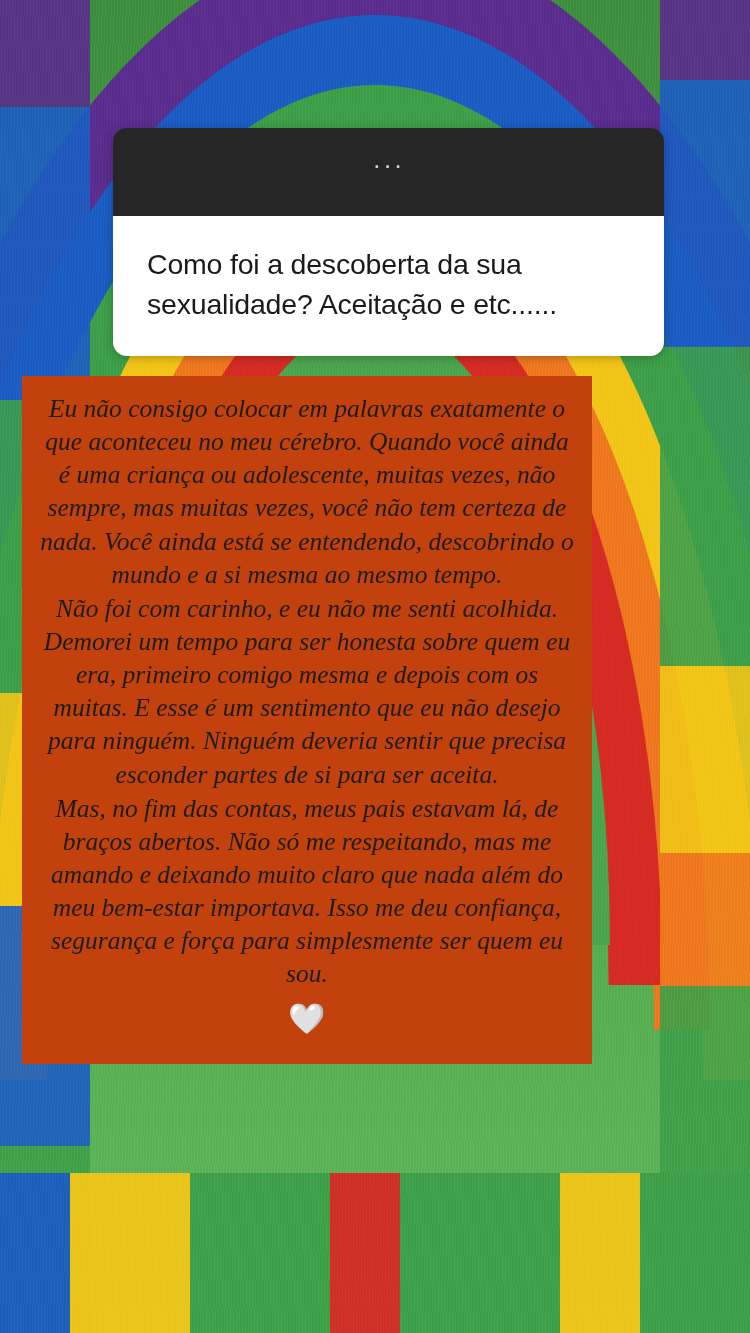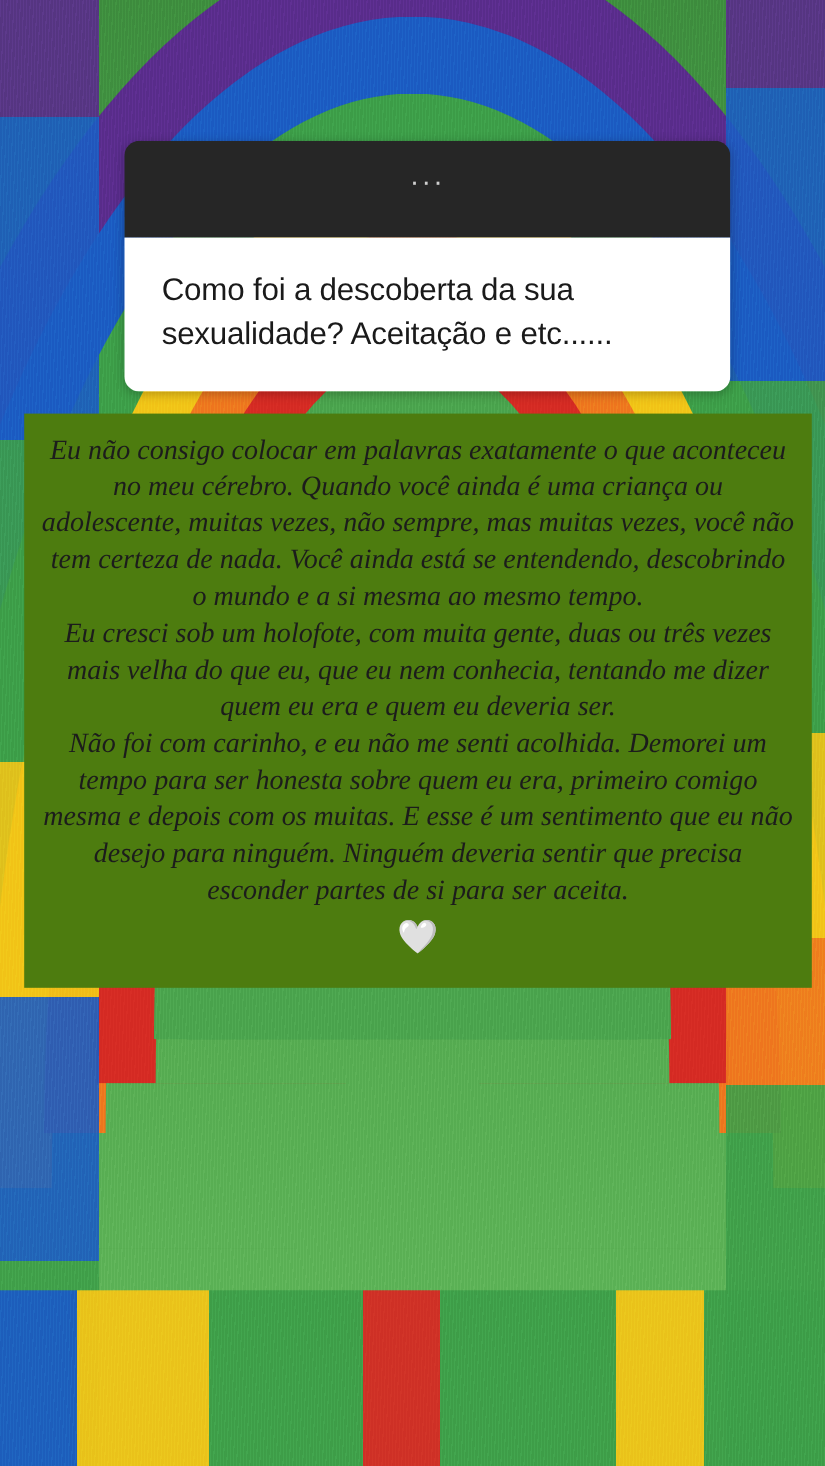--- a/index.html
+++ b/index.html
@@ -144,22 +144,22 @@
     line-height: 1.42;
     font-weight: 500;
     letter-spacing: -0.2px;
   }
 
   
   .answer-card {
     position: absolute;
     left: 22px;
     top: 376px;
-    width: 716px;
-    background: #4d7c0f;
+    width: 570px;
+    background: #c2410c;
     padding: 16px 16px 26px 16px;
   }
   .answer-inner {
     font-family: "Liberation Serif", serif;
     font-style: italic;
     color: #1c1c1c;
     font-size: 25.5px;
     line-height: 1.3;
     text-align: center;
   }
@@ -199,19 +199,19 @@
       <span class="question-header-dots">···</span>
     </div>
     <div class="question-body">
       <div class="question-text">Como foi a descoberta da sua sexualidade? Aceitação e etc......</div>
     </div>
   </div>
 
   <div class="answer-card">
     <div class="answer-inner">
       <p>Eu não consigo colocar em palavras exatamente o que aconteceu no meu cérebro. Quando você ainda é uma criança ou adolescente, muitas vezes, não sempre, mas muitas vezes, você não tem certeza de nada. Você ainda está se entendendo, descobrindo o mundo e a si mesma ao mesmo tempo.</p>
-      <p>Eu cresci sob um holofote, com muita gente, duas ou três vezes mais velha do que eu, que eu nem conhecia, tentando me dizer quem eu era e quem eu deveria ser.</p>
       <p>Não foi com carinho, e eu não me senti acolhida. Demorei um tempo para ser honesta sobre quem eu era, primeiro comigo mesma e depois com os muitas. E esse é um sentimento que eu não desejo para ninguém. Ninguém deveria sentir que precisa esconder partes de si para ser aceita.</p>
+      <p>Mas, no fim das contas, meus pais estavam lá, de braços abertos. Não só me respeitando, mas me amando e deixando muito claro que nada além do meu bem-estar importava. Isso me deu confiança, segurança e força para simplesmente ser quem eu sou.</p>
       <span class="heart">🤍</span>
     </div>
   </div>
 
 </div>
 
 </body></html>

